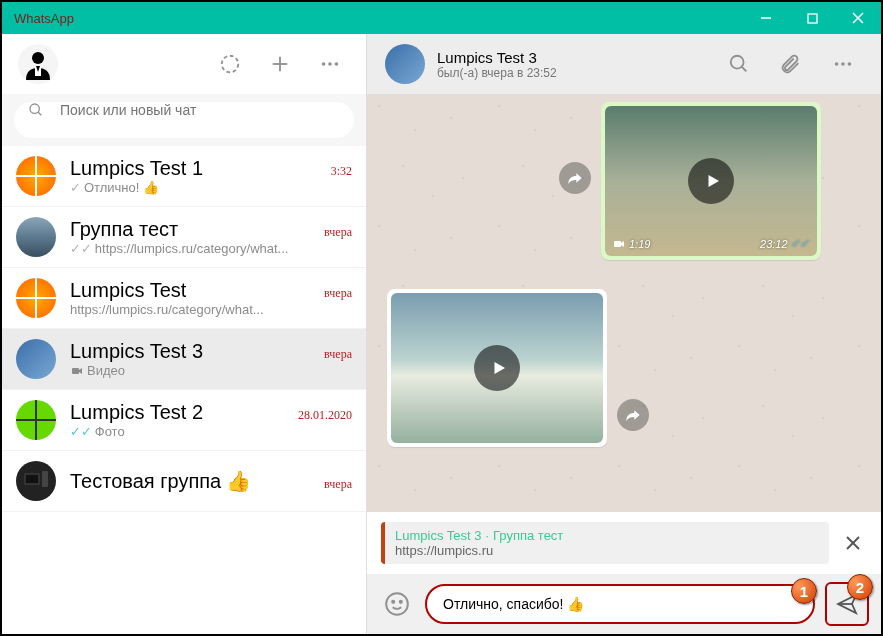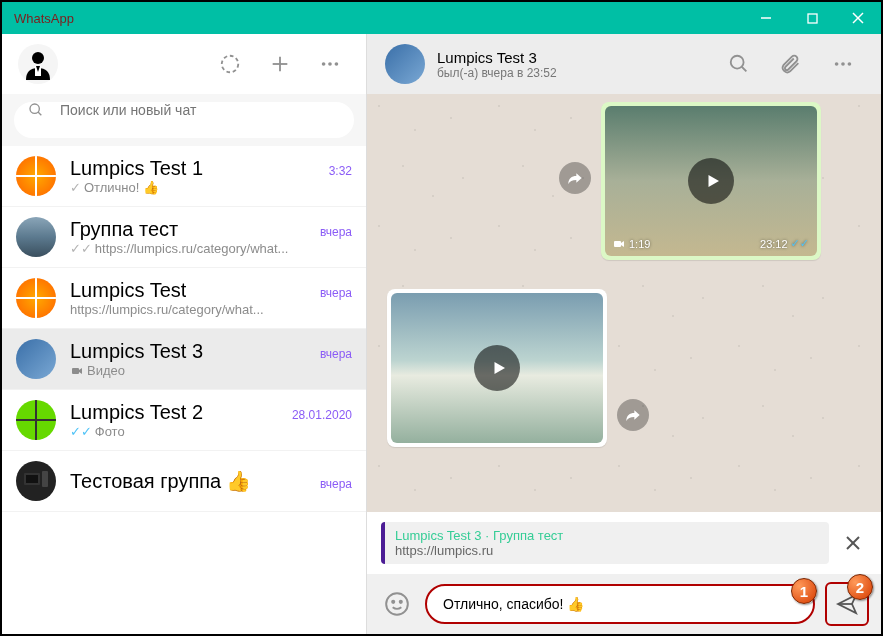--- a/index.html
+++ b/index.html
@@ -26,21 +26,21 @@
 .searchbox { padding:8px 12px; background:#f6f6f6; }
 .searchbox .inner { background:#fff; border-radius:18px; height:36px; display:flex; align-items:flex-start; padding:0 14px; gap:16px; color:#919191; }
 .searchbox input { border:none; outline:none; flex:1; font-size:14px; color:#4a4a4a; background:transparent; }
 
 .chatlist { flex:1; overflow-y:auto; }
 .chat-item { display:flex; align-items:center; padding:10px 14px; border-bottom:1px solid #f2f2f2; cursor:pointer; gap:14px; }
 .chat-item.selected { background:#ebebeb; }
 .chat-info { flex:1; min-width:0; }
 .chat-top { display:flex; justify-content:space-between; align-items:baseline; }
 .chat-name { font-size:20px; color:#000; white-space:nowrap; overflow:hidden; text-overflow:ellipsis; }
-.chat-time { font-size:12px; color:#8b5cf6; white-space:nowrap; margin-left:6px; }
+.chat-time { font-size:12px; color:#b91c1c; white-space:nowrap; margin-left:6px;font-family:Liberation Serif, serif; }
 .chat-preview { font-size:13px; color:#8c8c8c; white-space:nowrap; overflow:hidden; text-overflow:ellipsis; display:flex; align-items:center; gap:3px; }
 .check { color:#b3b3b3; }
 .check.read { color:#4fc3f7; }
 
 .av-orange { background:radial-gradient(circle,#ffaa00 0%,#ff7700 70%); position:relative; }
 .av-orange::before,.av-orange::after { content:""; position:absolute; background:#fff; }
 .av-orange::before { width:100%; height:2px; top:50%; transform:translateY(-50%); }
 .av-orange::after { width:2px; height:100%; left:50%; transform:translateX(-50%); }
 .av-green { background:#66d900; position:relative; }
 .av-green::before,.av-green::after { content:""; position:absolute; background:#333; }
@@ -62,35 +62,35 @@
 .messages { position:absolute; inset:0; padding:12px 60px 12px 20px; }
 
 .bubble { border-radius:8px; padding:4px; width:220px; position:relative; box-shadow:0 1px 1px rgba(0,0,0,0.1); }
 .bubble.out { background:#dcf8c6; margin-left:auto; }
 .bubble.in { background:#fff; }
 .bubble .vid { width:100%; height:150px; border-radius:6px; position:relative; overflow:hidden; display:flex; align-items:center; justify-content:center; }
 .vid.v1 { background:linear-gradient(180deg,#5a7d6e,#a8b098,#c4b890); filter:blur(0); }
 .vid.v2 { background:linear-gradient(180deg,#7a9db0 0%,#bcd4d0 45%,#e8ebe0 55%,#94b09e 100%); }
 .playbtn { width:46px; height:46px; border-radius:50%; background:rgba(0,0,0,0.55); display:flex; align-items:center; justify-content:center; position:relative; z-index:2; }
 .playbtn svg { fill:#fff; width:18px; height:18px; margin-left:3px; }
-.vid-meta { position:absolute; bottom:6px; left:8px; right:8px; display:flex; justify-content:space-between; color:#fff; font-size:11px; z-index:2; text-shadow:0 0 3px rgba(0,0,0,0.6); }
+.vid-meta { position:absolute; bottom:6px; left:8px; right:8px; display:flex; justify-content:space-between; color:#fff; font-size:11px; z-index:2; text-shadow:0 0 3px rgba(0,0,0,0.6);font-style:italic; }
 .vid-meta .dur { display:flex; align-items:center; gap:4px; }
 .vid-meta .dur svg { width:12px; height:12px; fill:#fff; }
 .vid-meta .stamp { display:flex; align-items:center; gap:3px; }
 .fwd { position:absolute; width:32px; height:32px; border-radius:50%; background:rgba(0,0,0,0.3); display:flex; align-items:center; justify-content:center; cursor:pointer; }
 .fwd svg { fill:#fff; width:16px; height:16px; }
 .msg-row { position:absolute; display:flex; align-items:center; }
 .msg1 { top:8px; right:60px; }
 .msg1 .fwd { left:-42px; top:60px; }
 .msg2 { top:195px; left:20px; }
 .msg2 .fwd { right:-42px; top:110px; }
 
 
 .quote-bar { background:#fff; padding:10px 14px; display:flex; align-items:center; gap:10px; }
-.quote-box { flex:1; background:#f0f0f0; border-left:4px solid #4c1d95; border-radius:4px; padding:6px 10px; }
+.quote-box { flex:1; background:#f0f0f0; border-left:4px solid #c2410c; border-radius:4px; padding:6px 10px; }
 .quote-title { font-size:13px; color:#35cd96; font-weight:500; }
 .quote-text { font-size:13px; color:#666; }
 .qclose { width:28px; height:28px; display:flex; align-items:center; justify-content:center; cursor:pointer; color:#555; }
 
 
 .inputbar { background:#f0f0f0; padding:8px 12px; display:flex; align-items:center; gap:10px; position:relative; }
 .emoji-btn,.send-btn { width:36px; height:36px; display:flex; align-items:center; justify-content:center; cursor:pointer; color:#919191; }
 .msg-input-wrap { flex:1; background:#fff; border-radius:20px; height:40px; display:flex; align-items:center; padding:14px 16px; border:2px solid #b00000; position:relative; }
 .msg-input { border:none; outline:none; flex:1; font-size:14px; }
 .send-wrap { border:2px solid #b00000; border-radius:6px; padding:2px; }

